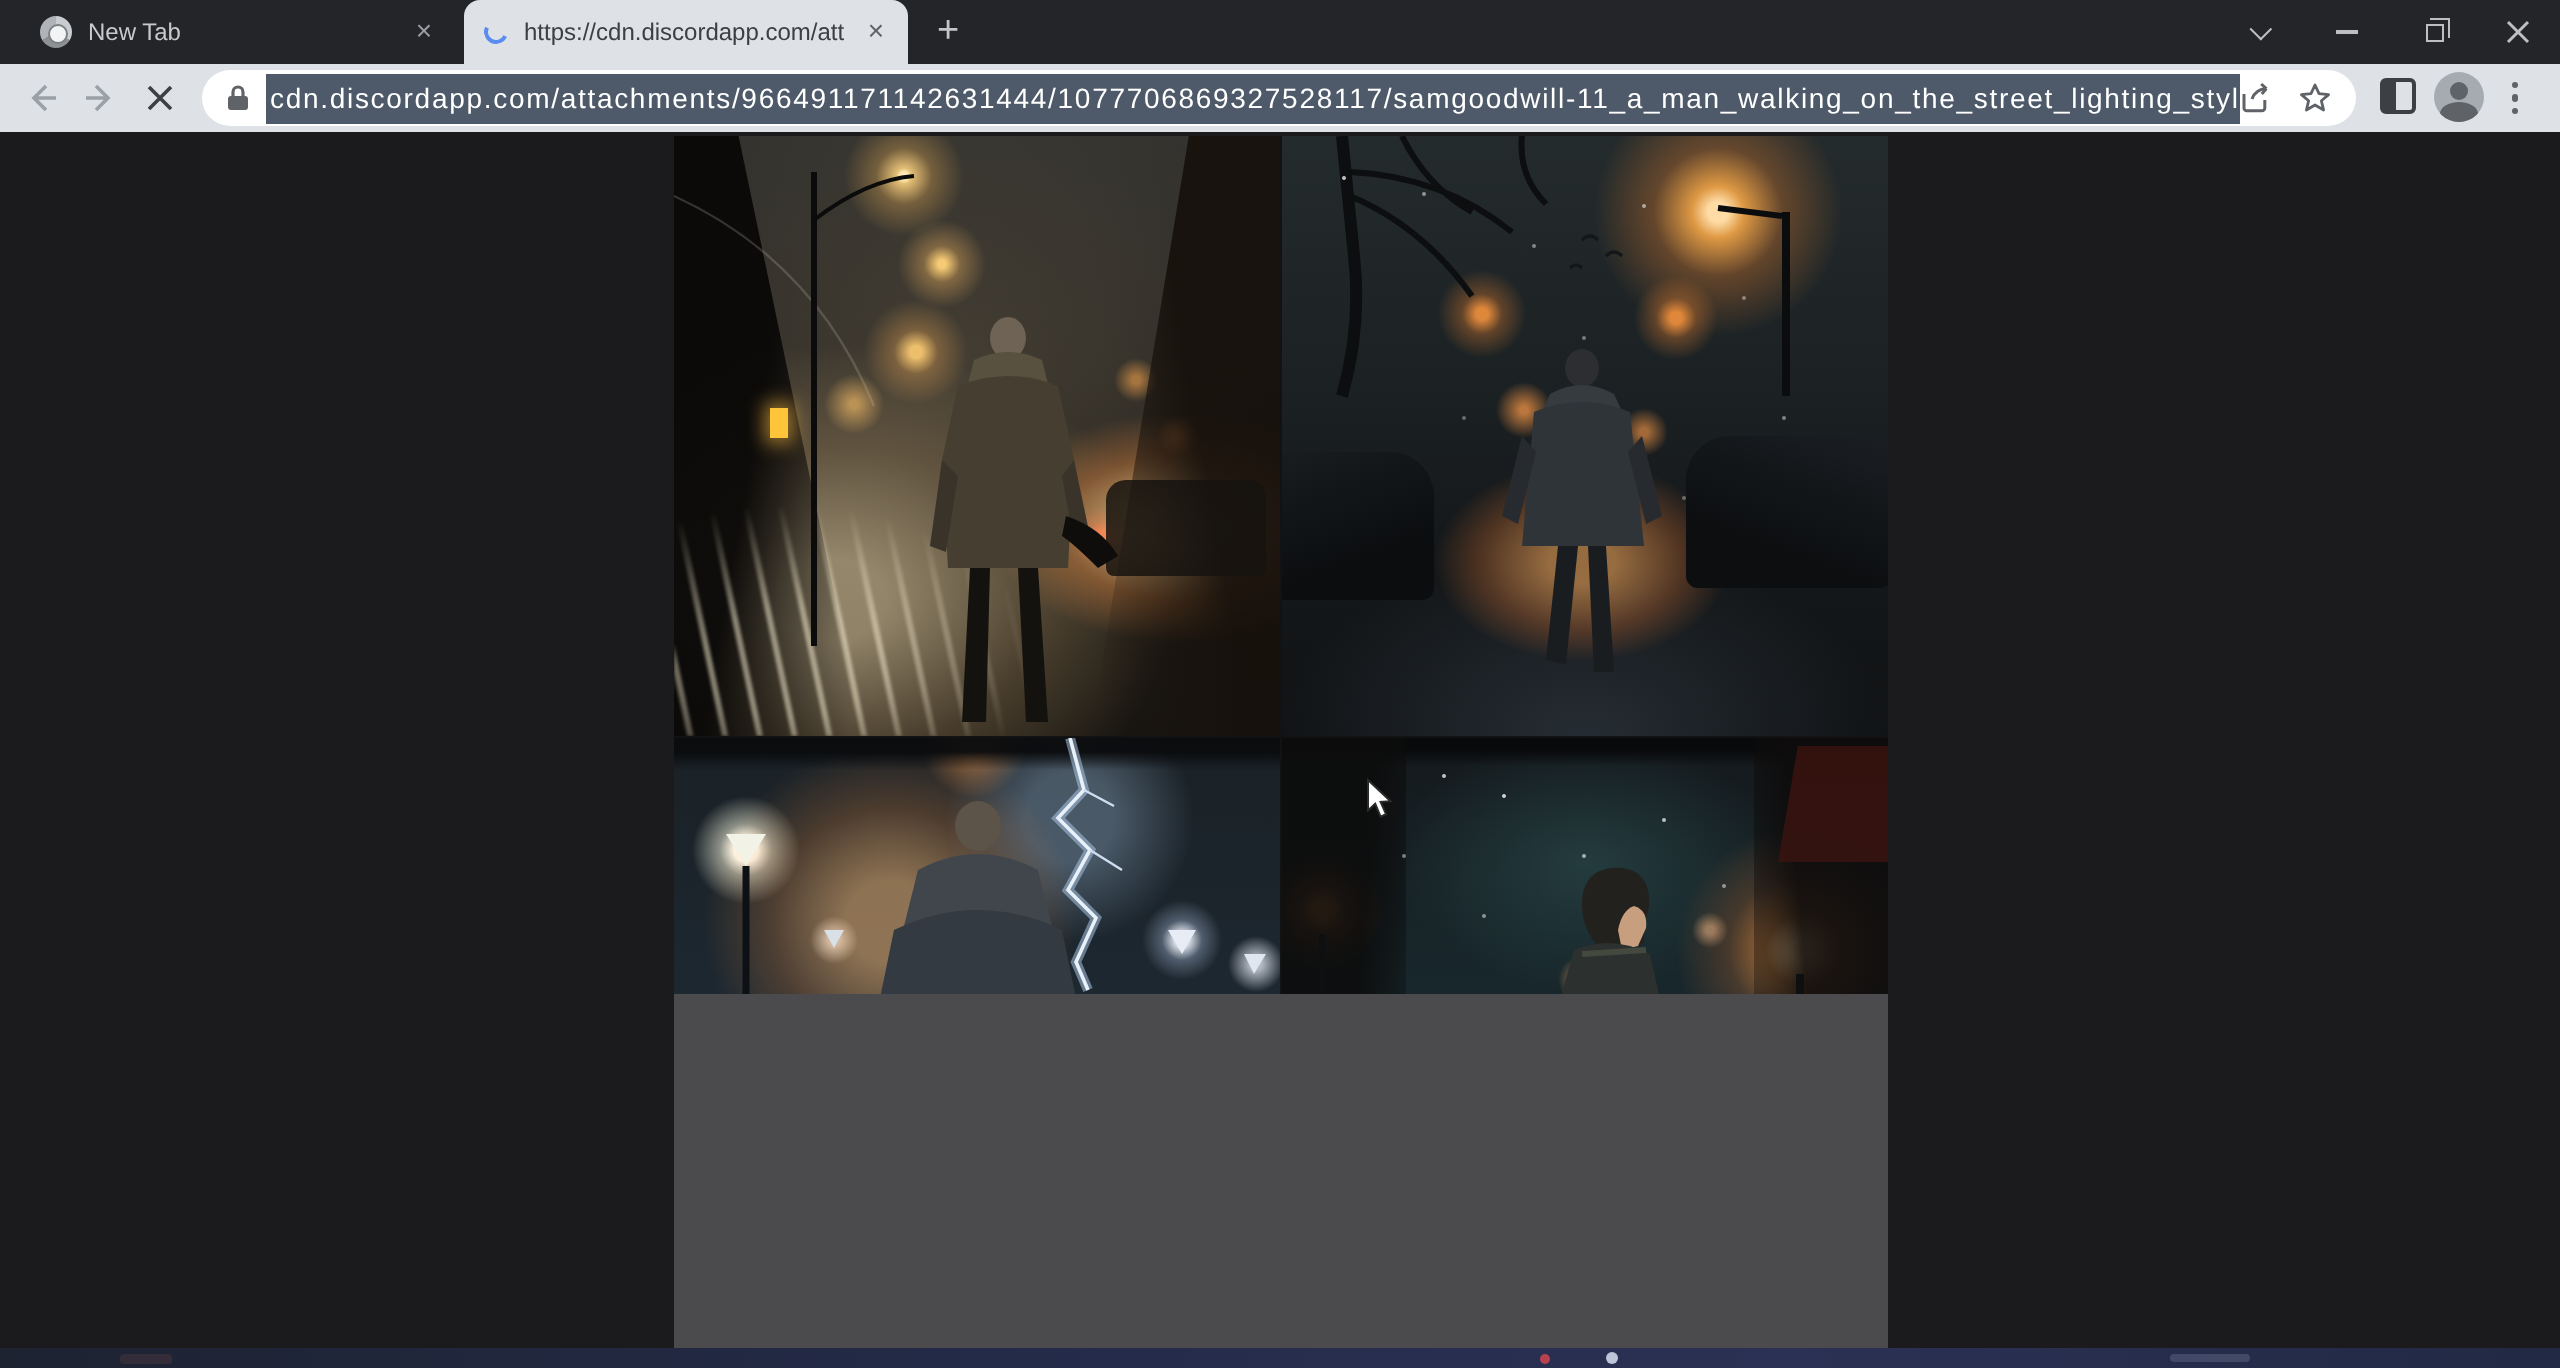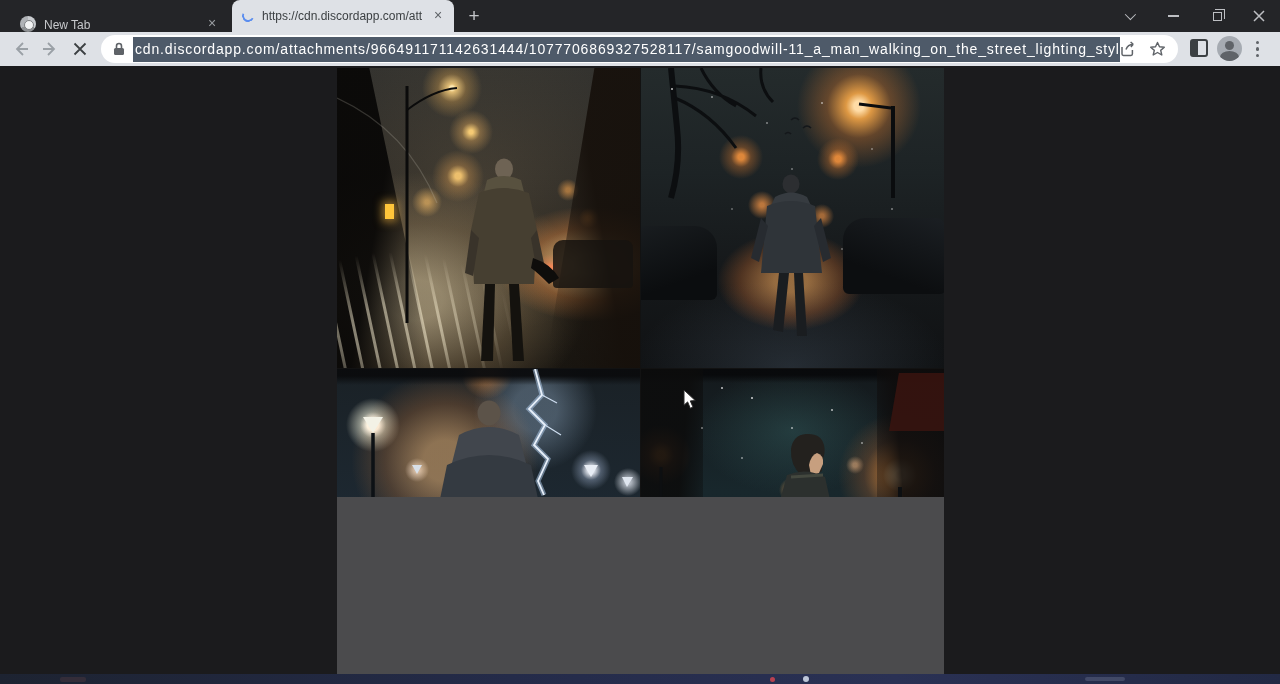--- a/index.html
+++ b/index.html
@@ -2,21 +2,21 @@
 <html><head>
 <meta charset="utf-8">
 <style>
   * { margin:0; padding:0; box-sizing:border-box; }
   html,body { width:1280px; height:684px; overflow:hidden; background:#1b1b1d;
               font-family:"Liberation Sans", sans-serif; }
 
   
   #tabstrip { position:absolute; left:0; top:0; width:1280px; height:32px; background:#242528; }
   .tab { position:absolute; top:0; height:32px; display:flex; align-items:center; gap:8px; padding:0 8px 0 10px; }
-  #tab-newtab { left:10px; width:218px; color:#c7c9cc;align-items:flex-end; }
+  #tab-newtab { left:10px; width:218px; color:#c7c9cc; }
   #tab-active { left:232px; width:222px; background:#dee1e6; border-radius:8px 8px 0 0; color:#3c4043; }
   .tab-title { flex:1; font-size:12px; white-space:nowrap; overflow:hidden; }
   .tab-close { width:16px; height:16px; line-height:15px; text-align:center; font-size:14px; border-radius:50%; }
   #tab-newtab .tab-close { color:#9a9da1; }
   #tab-active .tab-close { color:#5f6368; }
   .chrome-favicon { width:16px; height:16px; border-radius:50%; flex:0 0 16px;
      background:conic-gradient(#c9ccd0 0 120deg, #8e9194 120deg 240deg, #b0b3b7 240deg 360deg); position:relative; }
   .chrome-favicon::after { content:""; position:absolute; left:4px; top:4px; width:8px; height:8px;
      border-radius:50%; background:#f2f3f4; border:1px solid #7e8184; }
   .spinner { width:12px; height:12px; flex:0 0 12px; border-radius:50%; border:2.5px solid transparent;

